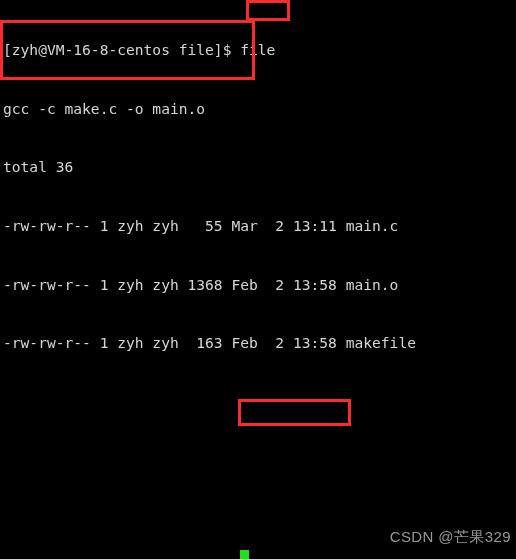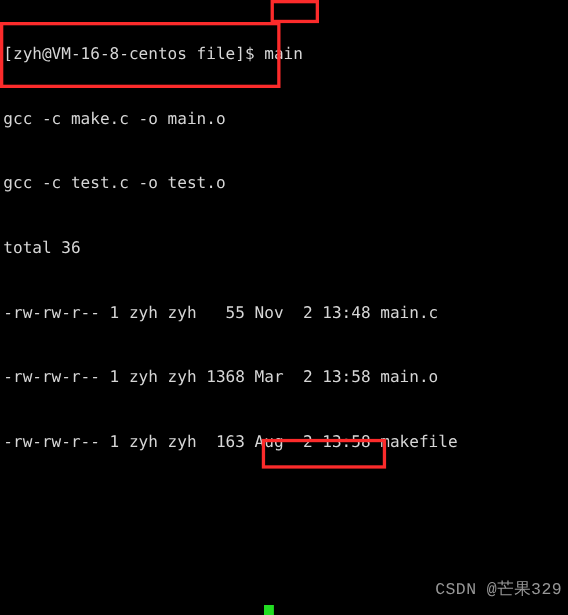--- a/index.html
+++ b/index.html
@@ -66,21 +66,21 @@
     width: 113px;
     height: 27px;
   }
   
   #watermark {
     position: absolute;
     right: 5px;
     top: 527px;
     color: #b9b9b9;
     opacity: 0.82;
-    font-family: Liberation Mono, monospace;
+    font-family: Liberation Sans, sans-serif;
     font-size: 15px;
     letter-spacing: 0.4px;
     pointer-events: none;
     white-space: nowrap;
   }
   
   #cursor-block {
     position: absolute;
     left: 240px;
     top: 550px;
@@ -88,27 +88,26 @@
     height: 12px;
     background: #22dd22;
   }
 </style>
 </head>
 <body>
 
 <div id="terminal">
 
   <div class="screen">
-    <span class="line"><span class="txt">[zyh@VM-16-8-centos file]$ </span><span class="txt">main</span></span>
+    <span class="line"><span class="txt">[zyh@VM-16-8-centos file]$ </span><span class="txt">file</span></span>
     <span class="line"><span class="txt"></span><span class="txt">gcc -c make.c -o main.o</span></span>
-    <span class="line"><span class="txt"></span><span class="txt">gcc -c test.c -o test.o</span></span>
     <span class="line"><span class="txt"></span><span class="txt">total 36</span></span>
-    <span class="line"><span class="txt"></span><span class="txt">-rw-rw-r-- 1 zyh zyh   55 Nov  2 13:48 main.c</span></span>
-    <span class="line"><span class="txt"></span><span class="txt">-rw-rw-r-- 1 zyh zyh 1368 Mar  2 13:58 main.o</span></span>
-    <span class="line"><span class="txt"></span><span class="txt">-rw-rw-r-- 1 zyh zyh  163 Aug  2 13:58 makefile</span></span>
+    <span class="line"><span class="txt"></span><span class="txt">-rw-rw-r-- 1 zyh zyh   55 Mar  2 13:11 main.c</span></span>
+    <span class="line"><span class="txt"></span><span class="txt">-rw-rw-r-- 1 zyh zyh 1368 Feb  2 13:58 main.o</span></span>
+    <span class="line"><span class="txt"></span><span class="txt">-rw-rw-r-- 1 zyh zyh  163 Feb  2 13:58 makefile</span></span>
     
     
     
     
     
     
     
     
     
     

